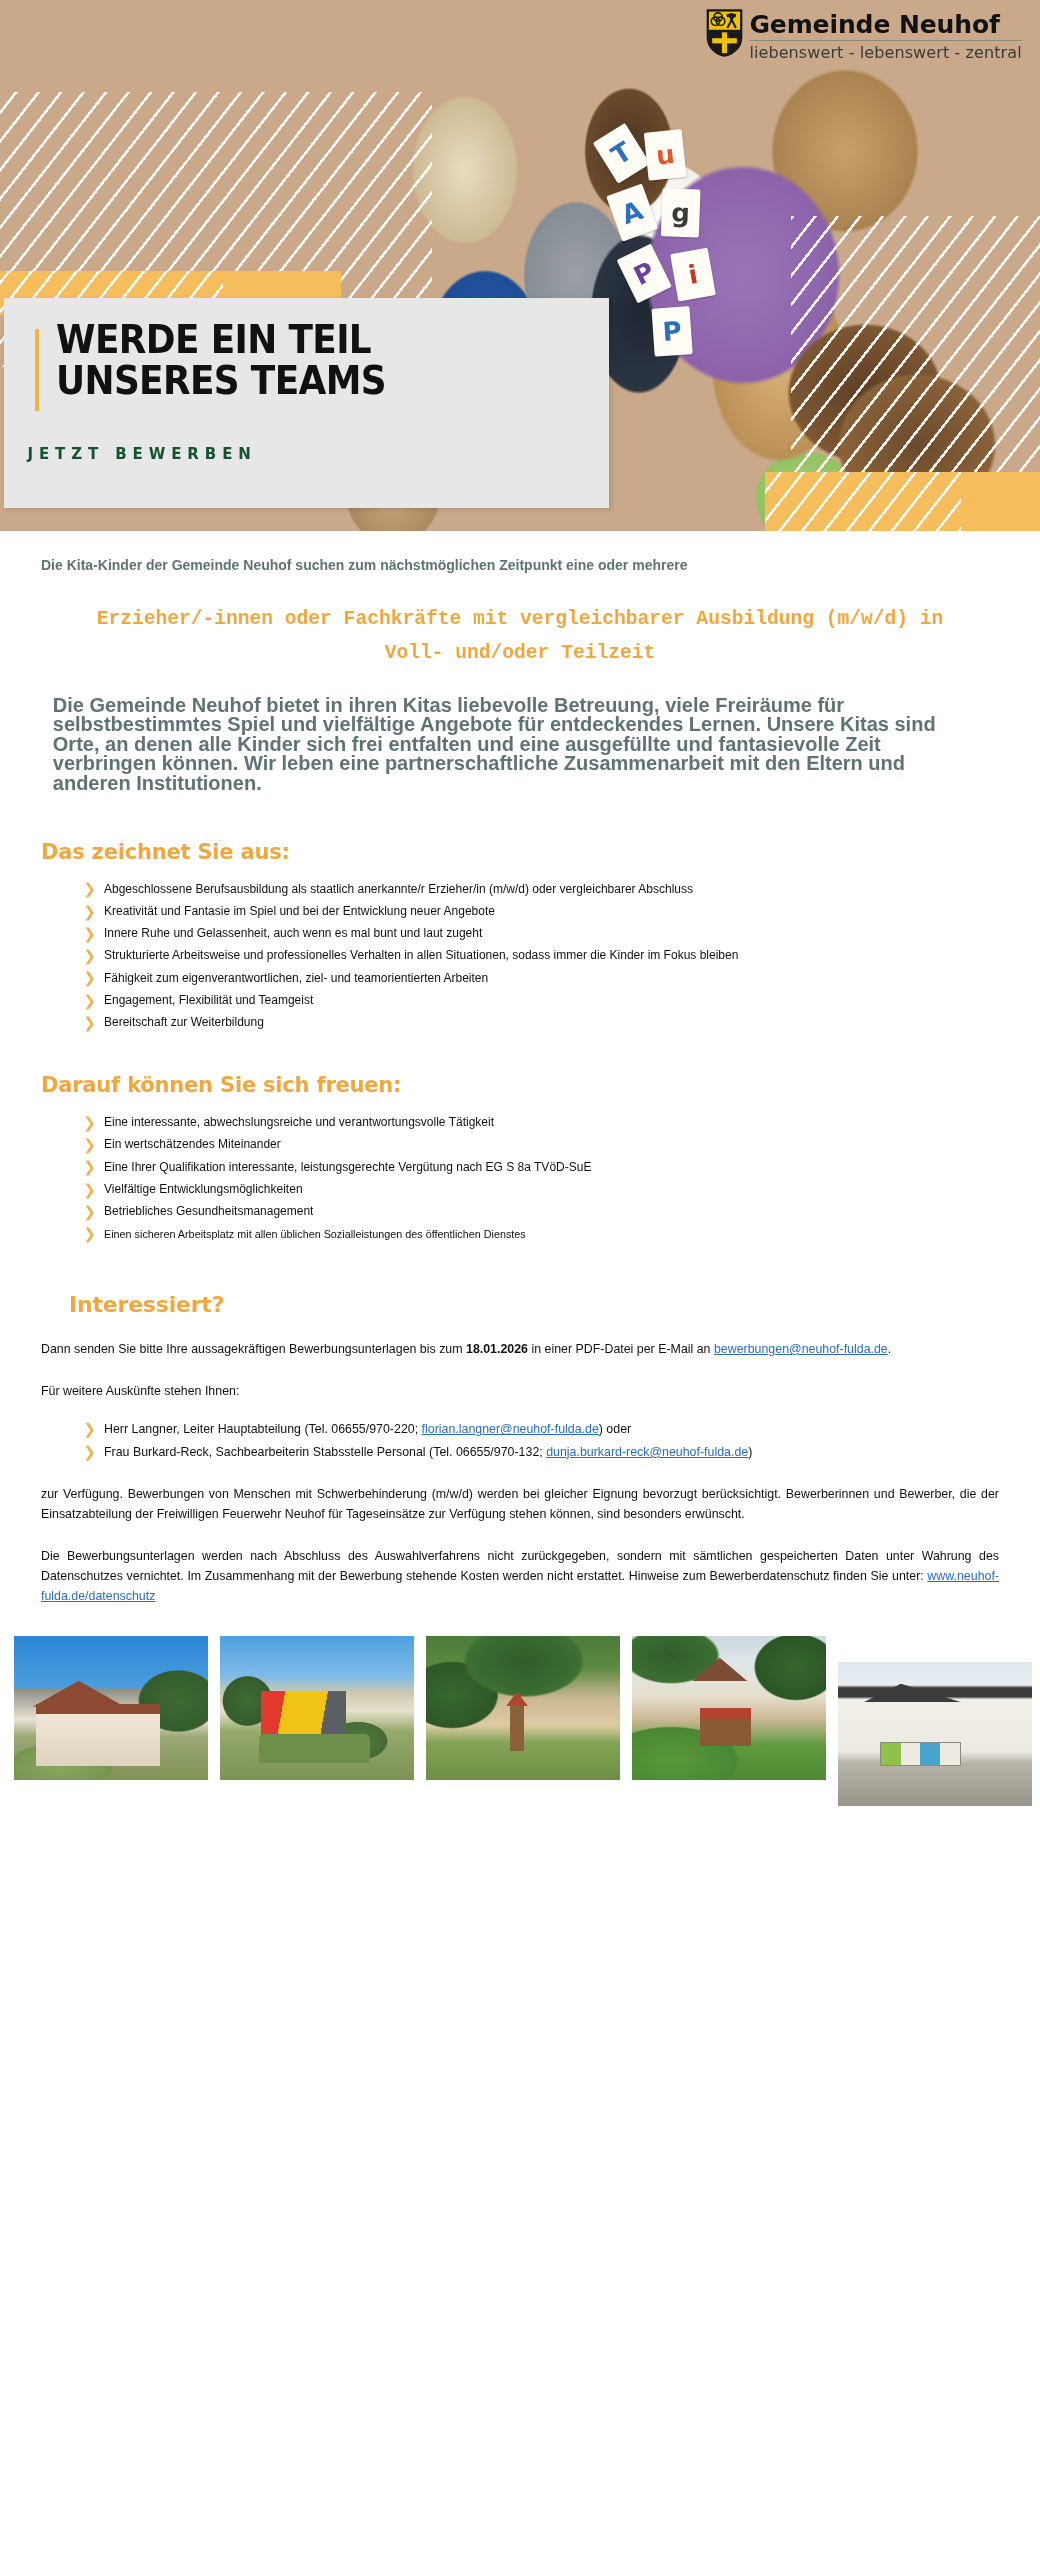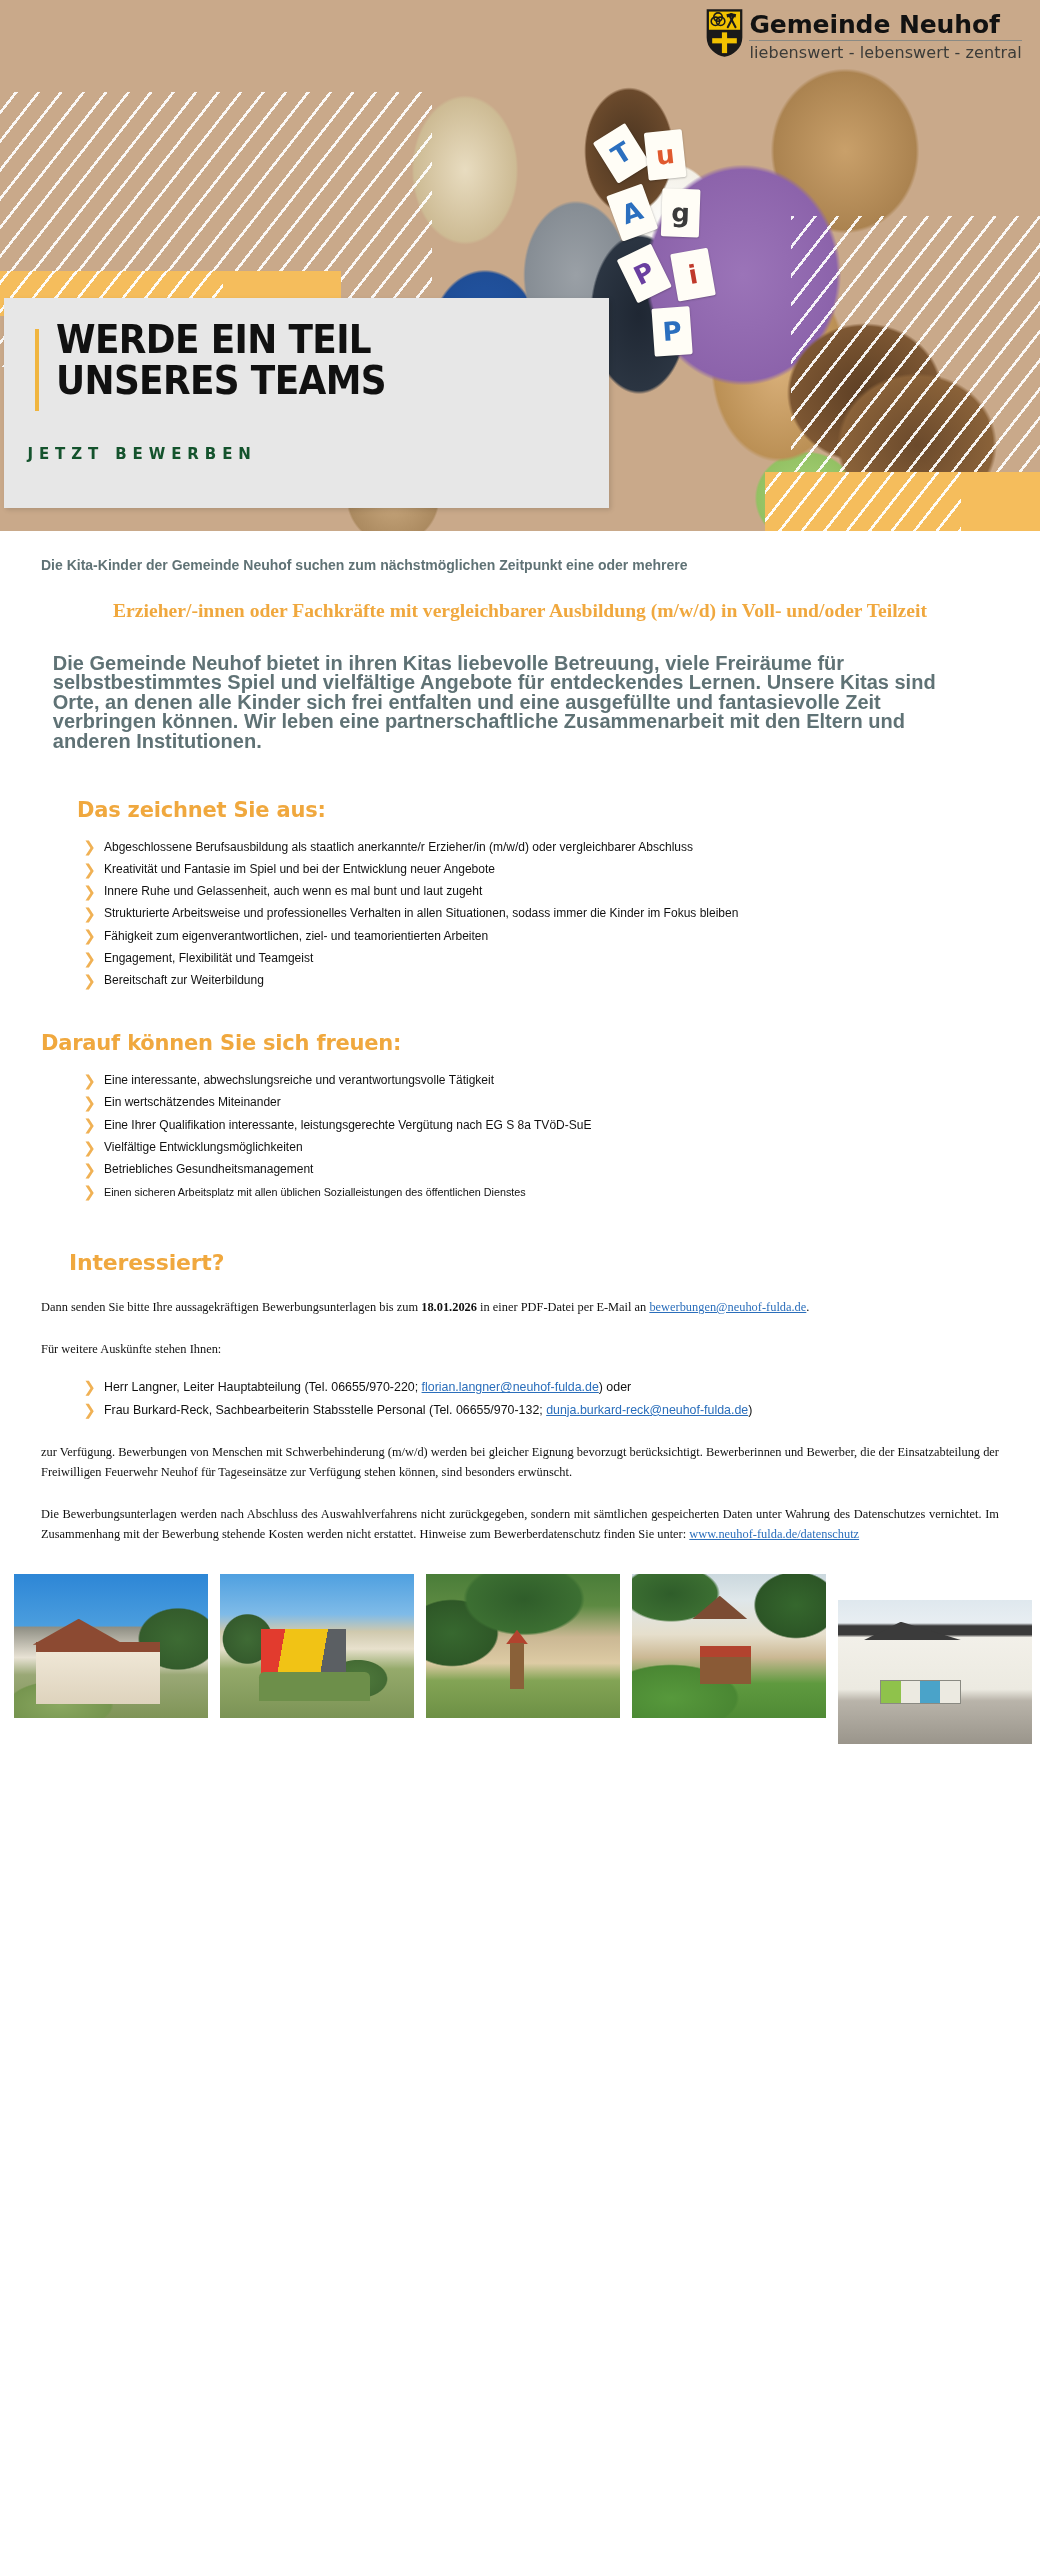--- a/index.html
+++ b/index.html
@@ -237,23 +237,23 @@
     margin-top: 25px;
     font-family: "Liberation Sans", sans-serif;
     font-weight: bold;
     font-size: 14px;
     line-height: 19.6px;
     color: #5f7275;
     max-width: 956px;
   }
 
   .job-title {
-    margin-top: 18px;
+    margin-top: 26px;
     text-align: center;
-    font-family: Liberation Serif, serif;
+    font-family: Liberation Mono, monospace;
     font-weight: bold;
     font-size: 19.6px;
     line-height: 34px;
     color: #f0a83e;
     padding: 0 23.6px;
   }
 
   .about {
     margin-top: 26px;
     font-family: "Liberation Sans", sans-serif;
@@ -264,21 +264,21 @@
     padding: 0 11.8px;
   }
 
   .sec-head {
     font-family: "DejaVu Sans", sans-serif;
     font-weight: bold;
     font-size: 21px;
     color: #f0a83e;
     letter-spacing: -0.2px;
   }
-  .sec-head.s1 { margin-top: 46px; margin-left: 36px; }
+  .sec-head.s1 { margin-top: 46px; }
   .sec-head.s2 { margin-top: 41px; }
   .sec-head.s3 { margin-top: 50px; font-size: 22px; margin-left: 28px; }
 
   ul.bullets {
     list-style: none;
     margin: 17px 0 0 41px;
   }
   ul.bullets li {
     position: relative;
     padding-left: 22px;
@@ -295,21 +295,21 @@
     color: #f0b154;
     font-family: "DejaVu Sans", sans-serif;
     font-size: 15px;
     line-height: 17px;
     font-weight: 300;
   }
   ul.bullets li.small { font-size: 10.8px; line-height: 16.4px; }
 
   .para {
     margin-top: 22px;
-    font-family: Liberation Serif, serif;
+    font-family: Liberation Sans, sans-serif;
     font-size: 12.4px;
     line-height: 20px;
     color: #111111;
     text-align: justify;
   }
   .para.lead { text-align: left; }
   .para b { font-weight: bold; }
   .link {
     color: #2a6ebb;
     text-decoration: underline;

